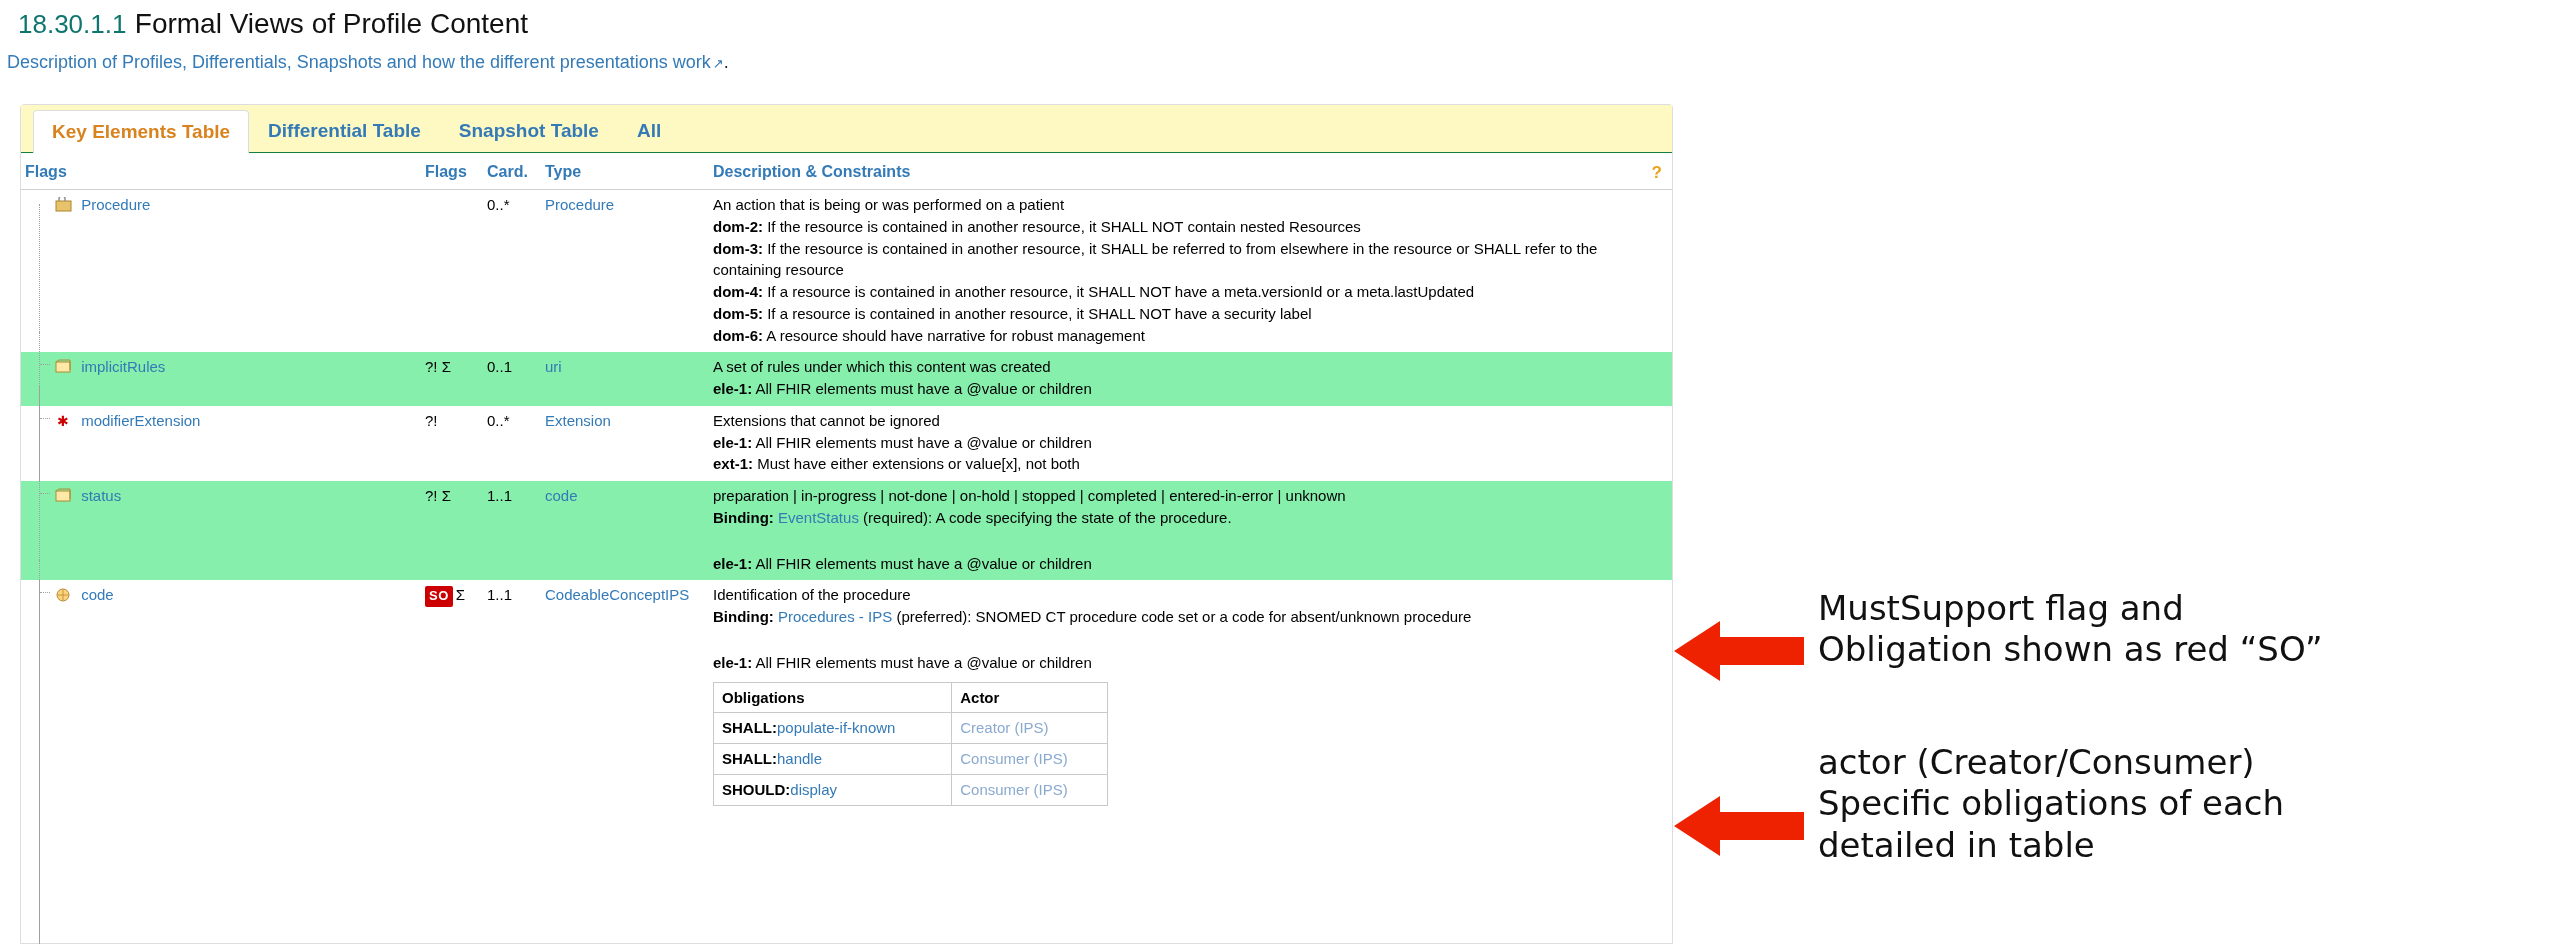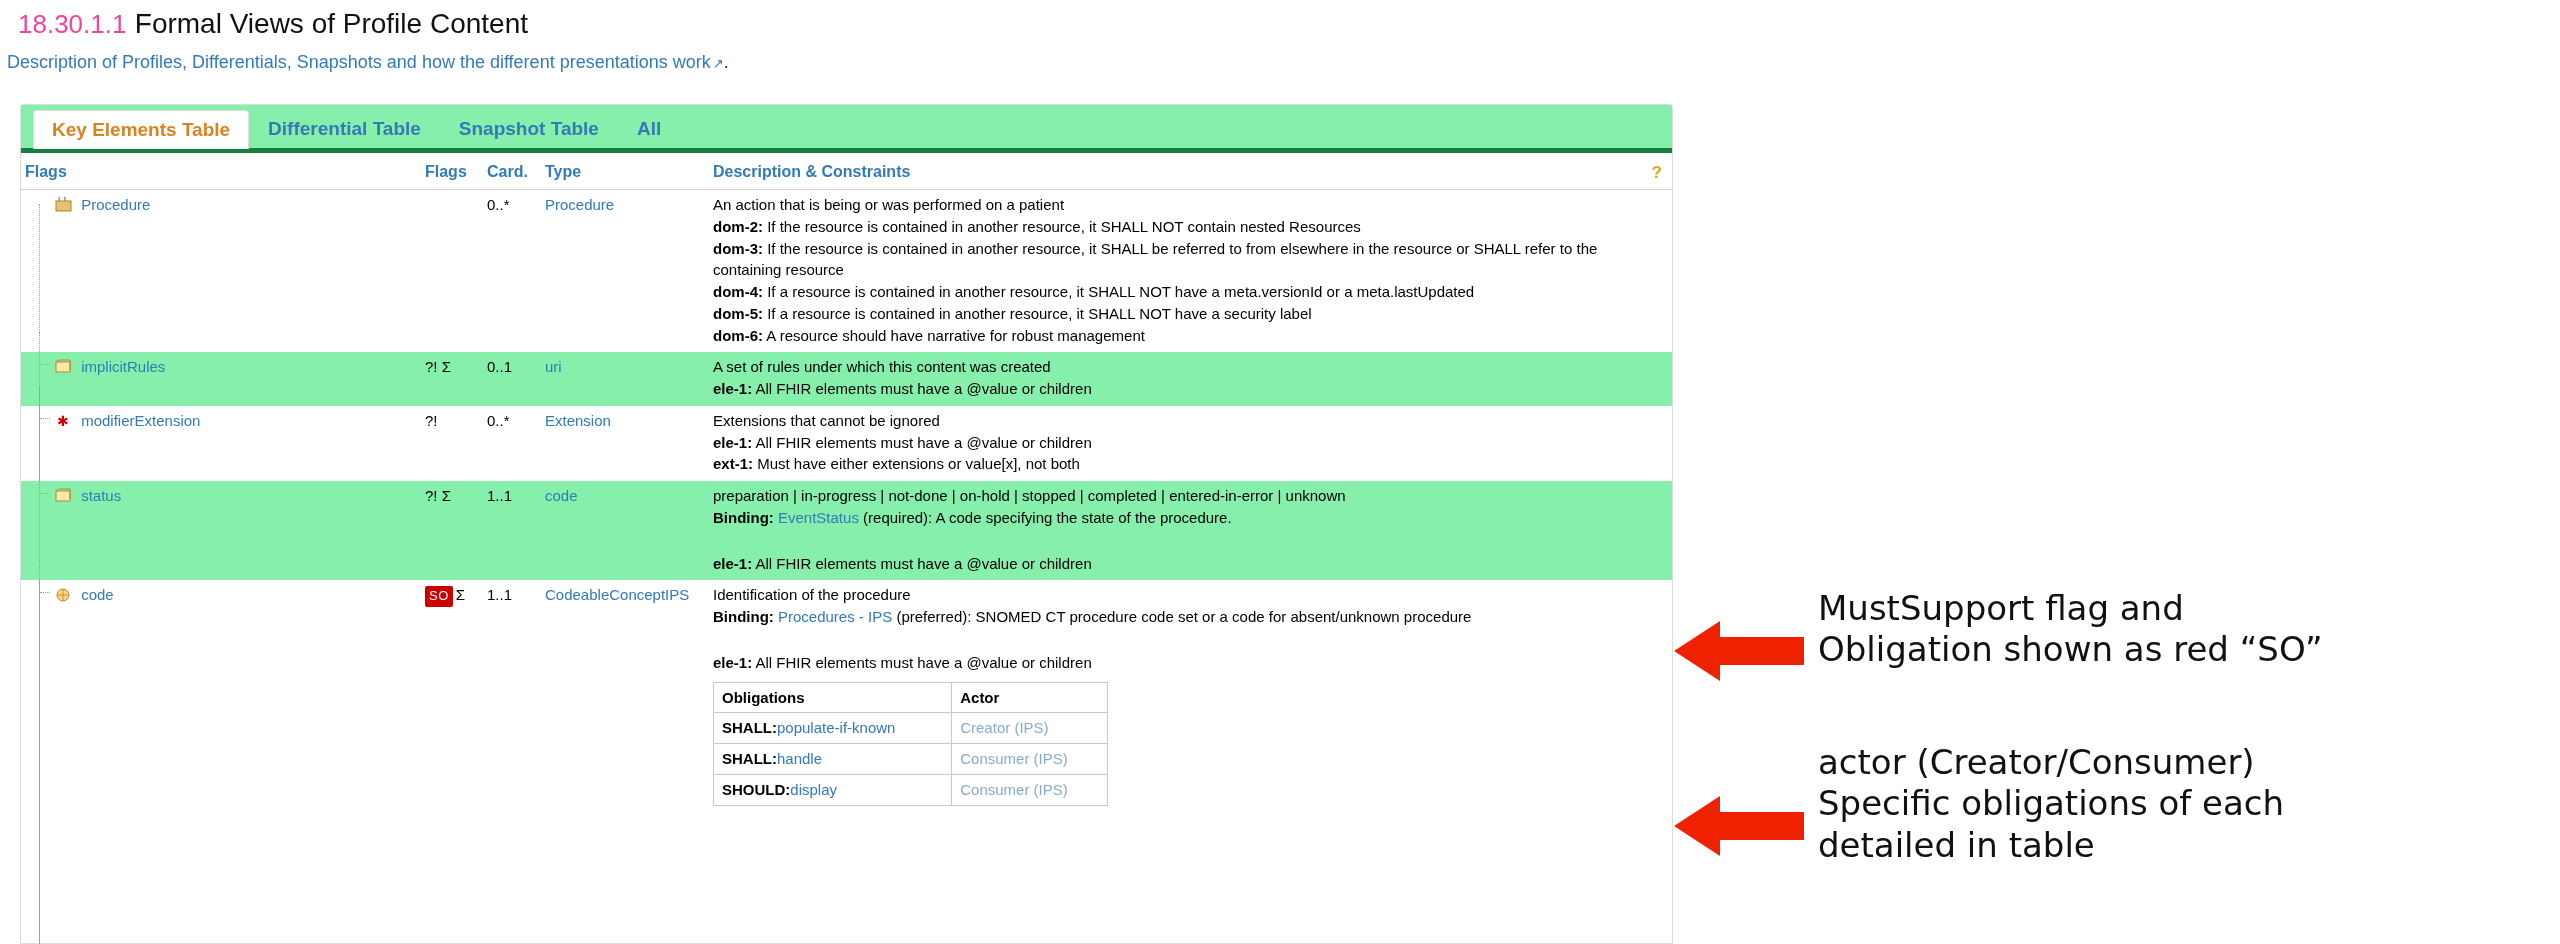--- a/index.html
+++ b/index.html
@@ -24,21 +24,21 @@
   
   .heading {
     position: absolute;
     left: 18px;
     top: 6px;
     font-size: 30px;
     color: #000;
     white-space: nowrap;
   }
   .heading .secnum {
-    color: #ec4899;
+    color: #0f766e;
     font-size: 26px;
   }
   .heading .sectitle {
     color: #111;
     font-size: 28px;
   }
 
   .subline {
     position: absolute;
     left: 7px;
@@ -58,22 +58,22 @@
     top: 104px;
     width: 1653px;
     height: 840px;
     border: 1px solid #dddddd;
     border-radius: 4px 4px 0 0;
     background: #fff;
     box-sizing: border-box;
   }
   .tabbar {
     height: 48px;
-    background: #86efac;
-    border-bottom: 5px solid #15803d;
+    background: #fef9c3;
+    border-bottom: 1px solid #15803d;
     display: flex;
     align-items: stretch;
     padding-left: 12px;
     box-sizing: border-box;
   }
   .tab {
     display: flex;
     align-items: center;
     padding: 0 18px;
     font-size: 19px;
@@ -162,21 +162,21 @@
     margin-right: 4px;
   }
   .elink { color: #337ab7; text-decoration: none; }
 
   .flags { font-size: 14px; color: #000; white-space: nowrap; }
   .sigma { font-size: 15px; }
   .so-badge {
     display: inline-block;
     background: #cc0000;
     color: #ffffff;
-    font-weight: normal;
+    font-weight: bold;
     font-size: 13px;
     padding: 1px 4px;
     border-radius: 2px;
     margin-right: 3px;
     letter-spacing: 0.5px;
   }
   .card { font-size: 15px; white-space: nowrap; }
   .typ a { color: #337ab7; text-decoration: none; font-size: 15px;}
 
   .desc b { font-weight: bold; }

